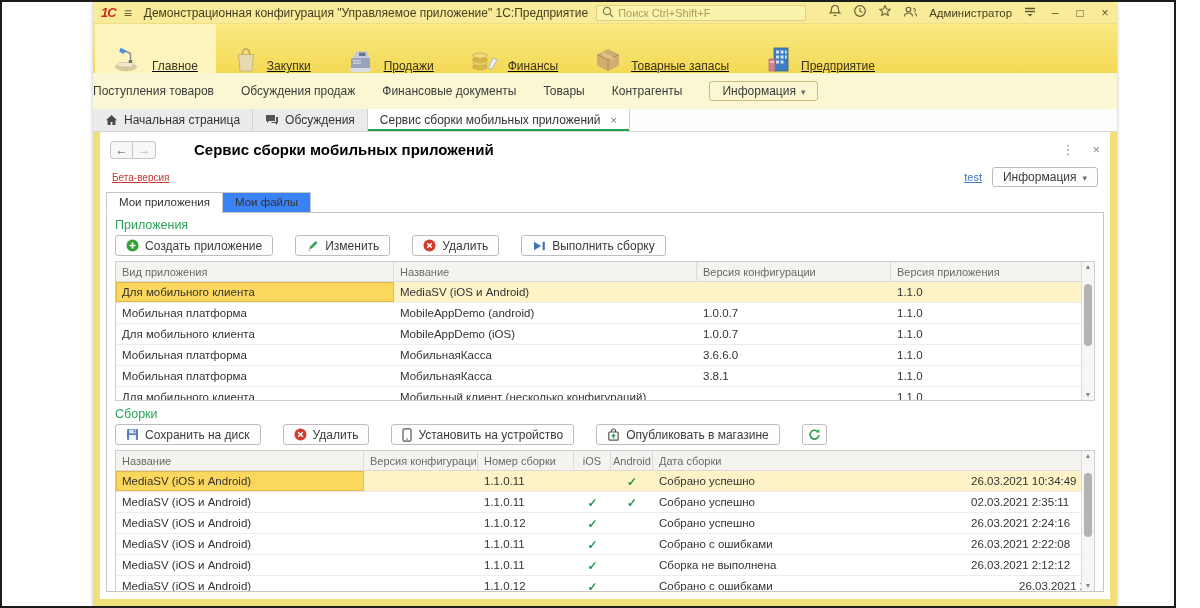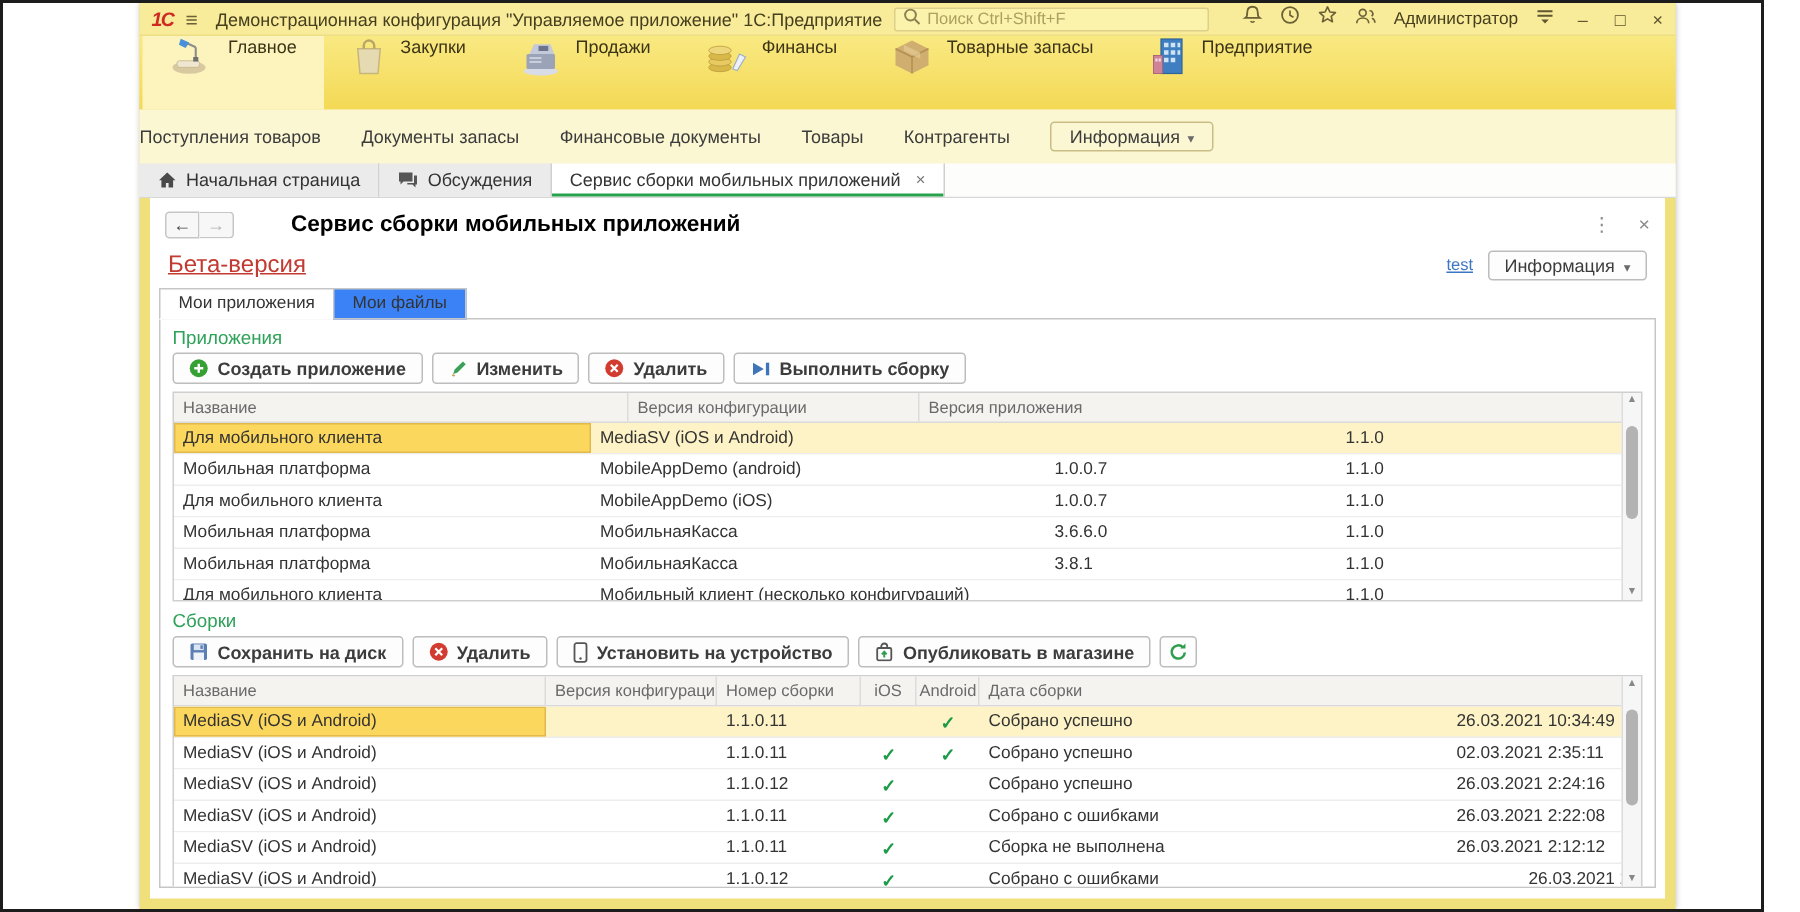--- a/index.html
+++ b/index.html
@@ -19,21 +19,21 @@
                border:1px solid #ddd089; border-radius:2px; display:flex; align-items:center;
                gap:4px; padding:0 5px; flex:none; }
   .searchbox .ph { font-size:11px; color:#aba060; white-space:nowrap; }
   .tb-icons { display:flex; align-items:center; gap:11px; margin-left:14px; }
   .username { font-size:11.5px; color:#453f1e; }
   .winctl { font-size:12px; color:#5f5730; width:14px; text-align:center; }
 
   
   .ribbon { height:49px; background:linear-gradient(#f9e982,#f4d955); display:flex;
             align-items:stretch; padding:0 2px; flex:none; }
-  .section { display:flex; align-items:flex-start; gap:9px; padding:0 18px; cursor:default; }
+  .section { display:flex; align-items:flex-end; gap:9px; padding:0 18px; cursor:default;text-decoration:underline; }
   .section.active { background:#fdf4bd; }
   .section .lbl { font-size:12px; color:#3c3417; white-space:nowrap; }
 
   
   .submenu { height:36px; background:#fbf7d2; display:flex; align-items:center;
              gap:27px; padding:0 0; flex:none; }
   .submenu .item { font-size:12px; color:#3c3c3c; white-space:nowrap; }
   .btn-dd { font-size:12px; color:#3c3c3c; border:1px solid #c9bd85; border-radius:3px;
             background:transparent; padding:2px 12px; white-space:nowrap; }
   .btn-dd .caret { font-size:9px; color:#6a6a6a; margin-left:5px; }
@@ -55,36 +55,36 @@
   .navbtn { width:23px; height:18px; border:1px solid #c6c6c6; background:#f7f7f7;
             font-size:12px; color:#444; text-align:center; line-height:16px; }
   .navbtn:first-child { border-radius:3px 0 0 3px; }
   .navbtn + .navbtn { border-left:none; border-radius:0 3px 3px 0; color:#b5b5b5; }
   .page-title { font-size:15px; font-weight:bold; color:#000; margin-left:38px; white-space:nowrap; }
   .corner { margin-left:auto; display:flex; align-items:center; gap:18px; }
   .corner .dots { color:#8a8a8a; font-size:13px; }
   .corner .x { color:#8a8a8a; font-size:13px; }
 
   .betarow { display:flex; align-items:center; padding:8px 12px 2px 12px; height:28px; flex:none; }
-  .beta-link { font-size:16px; color:#c23a31; text-decoration:underline;text-align:right; }
+  .beta-link { font-size:10px; color:#c23a31; text-decoration:underline;text-align:right; }
   .beta-right { margin-left:auto; display:flex; align-items:center; gap:10px; }
   .test-link { font-size:11px; color:#3b76c0; text-decoration:underline; }
   .btn-info { font-size:12px; color:#3c3c3c; border:1px solid #bcbcbc; border-radius:3px;
               background:#fdfdfd; padding:2px 10px; }
   .btn-info .caret { font-size:9px; color:#6a6a6a; margin-left:6px; }
 
   .ctabs { display:flex; padding-left:6px; margin-top:4px; position:relative; z-index:2; flex:none; }
   .ctab { font-size:11.5px; color:#333; padding:3px 12px 4px; border:1px solid #c6c6c6;
           background:#3b82f6; margin-right:-1px; }
   .ctab.active { background:#fff; border-bottom:1px solid #fff; }
 
   .panel { margin:0 6px 6px 6px; margin-top:-1px; border:1px solid #c6c6c6; background:#fff;
            padding:3px 8px; height:380px; overflow:hidden; position:relative; z-index:1; flex:none; }
   .group-h { font-size:12.5px; color:#2ea259; margin:2px 0 3px; }
-  .toolbar { display:flex; align-items:center; gap:6px; margin:1px 0 5px;font-weight:bold; }
+  .toolbar { display:flex; align-items:center; gap:22px; margin:1px 0 5px; }
   .tbtn { display:flex; align-items:center; gap:6px; height:21px; padding:0 10px;
           border:1px solid #bdbdbd; border-radius:3px; background:#fdfdfd; font-size:12px; color:#3c3c3c;
           white-space:nowrap; }
   .tbtn.iconbtn { padding:0 5px; }
 
   
   .tbl { border:1px solid #cfcfcf; position:relative; padding-right:13px; background:#fff; }
   .thead { display:flex; height:20px; background:#f4f3f0; border-bottom:1px solid #dadada;
            color:#6a6a6a; font-size:11px; }
   .th { padding:4px 6px 0; border-right:1px solid #dcdcdc; overflow:hidden; white-space:nowrap; }
@@ -227,21 +227,21 @@
               <rect x="5.2" y="15" width="1.5" height="2" fill="#f3dbe2"></rect>
               <rect x="7.4" y="15" width="1.5" height="2" fill="#f3dbe2"></rect>
             </svg>
           </span>
           <span class="lbl">Предприятие</span>
         </div>
       </div>
 
     <div class="submenu" id="submenu">
         <span class="item">Поступления товаров</span>
-        <span class="item">Документы запасы</span>
+        <span class="item">Обсуждения продаж</span>
         <span class="item">Финансовые документы</span>
         <span class="item">Товары</span>
         <span class="item">Контрагенты</span>
         <span class="btn-dd">Информация<span class="caret">▾</span></span>
       </div>
 
     <div class="tabbar" id="tabbar">
         <div class="wtab">
           <span style="display:inline-flex;align-items:center">
             <svg width="13" height="12" viewBox="0 0 13 12">
@@ -327,20 +327,21 @@
                   <svg width="14" height="12" viewBox="0 0 14 12">
                     <path d="M2 1.8l7.2 4.2L2 10.2z" fill="#3f74b8"></path>
                     <rect x="10.6" y="1.8" width="2.2" height="8.4" fill="#3f74b8"></rect>
                   </svg>
                 </span>
                 <span>Выполнить сборку</span>
               </div>
             </div>
           <div class="tbl" id="apps-table">
               <div class="thead">
+                <div class="th" style="width:278px;flex:none;">Вид приложения</div>
                 <div class="th" style="width:303px;flex:none;">Название</div>
                 <div class="th" style="width:194px;flex:none;">Версия конфигурации</div>
                 <div class="th" style="flex:1;">Версия приложения</div>
               </div>
               <div class="tbody" style="height:118px">
                 <div class="tr selected">
                   <div class="td current" style="width:278px;flex:none;">Для мобильного клиента</div>
                   <div class="td" style="width:303px;flex:none;">MediaSV (iOS и Android)</div>
                   <div class="td" style="width:194px;flex:none;"></div>
                   <div class="td" style="flex:1;">1.1.0</div>

